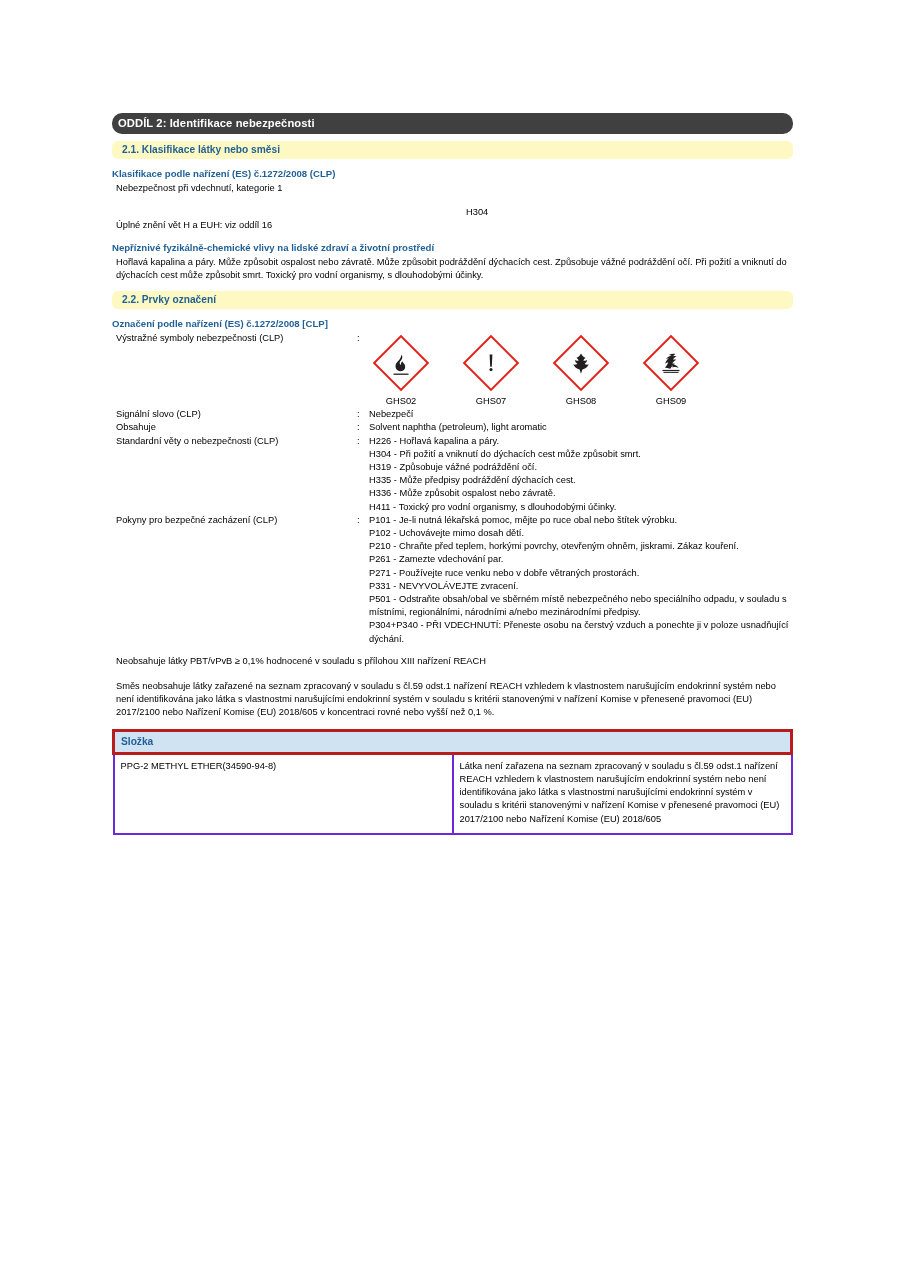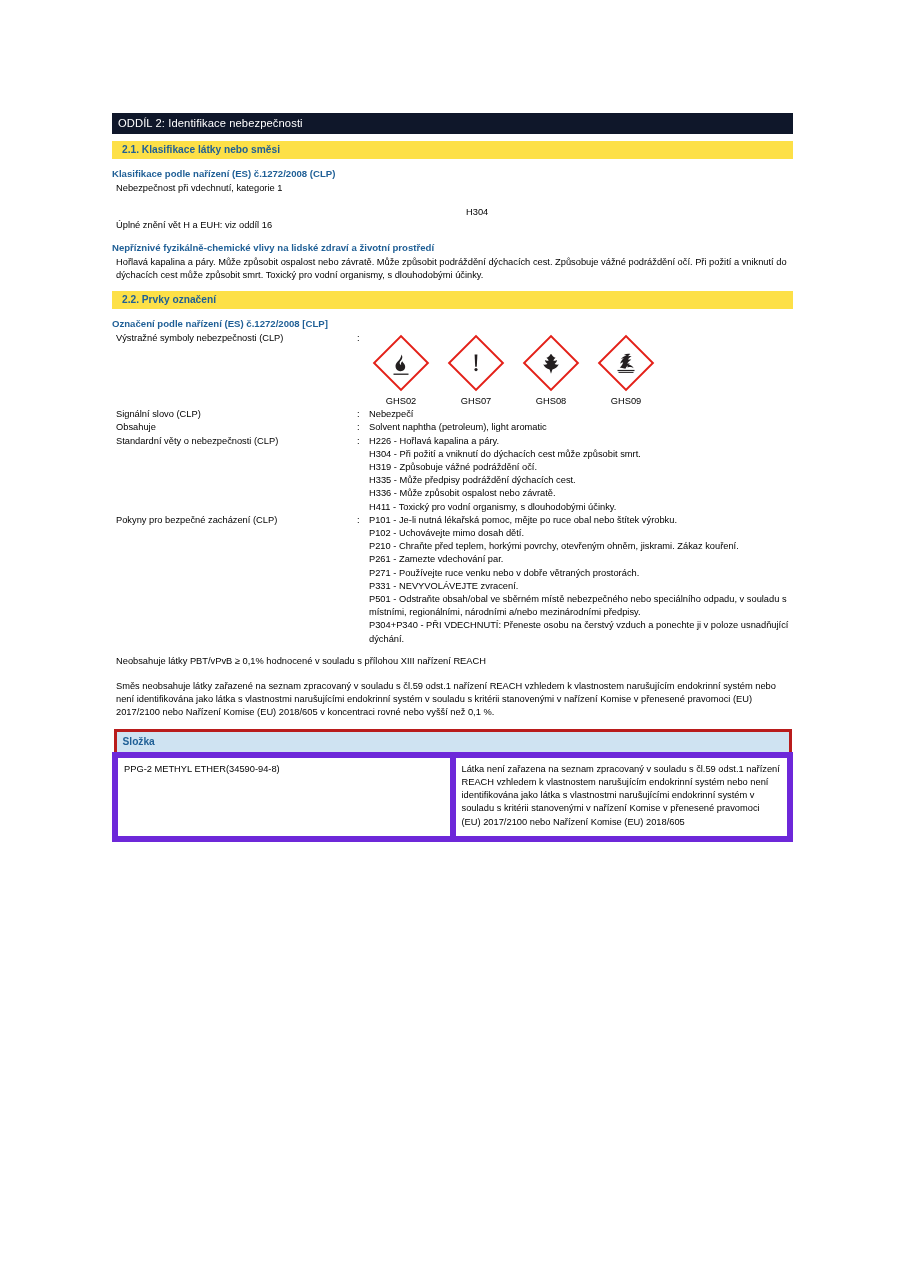--- a/index.html
+++ b/index.html
@@ -20,34 +20,36 @@
     min-height: 1280px;
     box-sizing: border-box;
     padding: 113px 112px 0 112px;
   }
   .sheet {
     width: 681px;
   }
 
   
   .section-bar {
-    background: #0f172a;
+    background: #404040;
     color: #ffffff;
     font-size: 11.2px;
-    font-weight: normal;
+    font-weight: bold;
     padding: 4px 6px 5px 6px;
     letter-spacing: .1px;
+    border-radius: 10px;
   }
   .sub-bar {
-    background: #fde047;
+    background: #fef9c3;
     color: #1f5f96;
     font-size: 10.2px;
     font-weight: bold;
     padding: 3px 9px 4px 10px;
     margin-top: 9px;
+    border-radius: 6px;
   }
 
   
   .blue-head {
     color: #1f5f96;
     font-size: 9.6px;
     font-weight: bold;
     margin-top: 9px;
     margin-bottom: 3px;
   }
@@ -85,21 +87,21 @@
     font-size: 9.3px;
     line-height: 13.4px;
     padding-left: 4px;
   }
   .simple-row .l { width: 350px; flex: 0 0 350px; }
   .simple-row .r { flex: 1 1 auto; margin-top: 24px; }
 
   
   .ghs-wrap {
     display: flex;
-    gap: 11px;
+    gap: 26px;
     margin-top: 2px;
   }
   .ghs-item {
     width: 64px;
     text-align: center;
   }
   .ghs-diamond {
     width: 58px;
     height: 58px;
     margin: 0 auto;
@@ -146,21 +148,21 @@
     font-weight: bold;
     text-align: left;
     padding: 4px 6px 5px 6px;
     border: 3px solid #b91c1c;
   }
   .tbl td {
     font-size: 9.3px;
     line-height: 13.2px;
     vertical-align: top;
     padding: 5px 6px 7px 6px;
-    border: 6px solid #6d28d9;
+    border: 2px solid #6d28d9;
   }
   .tbl td.c1 { width: 260px; }
 </style>
 </head>
 <body>
 
 <div class="page">
   <div class="sheet">
 
     <div class="section-bar">ODDÍL 2: Identifikace nebezpečnosti</div>

